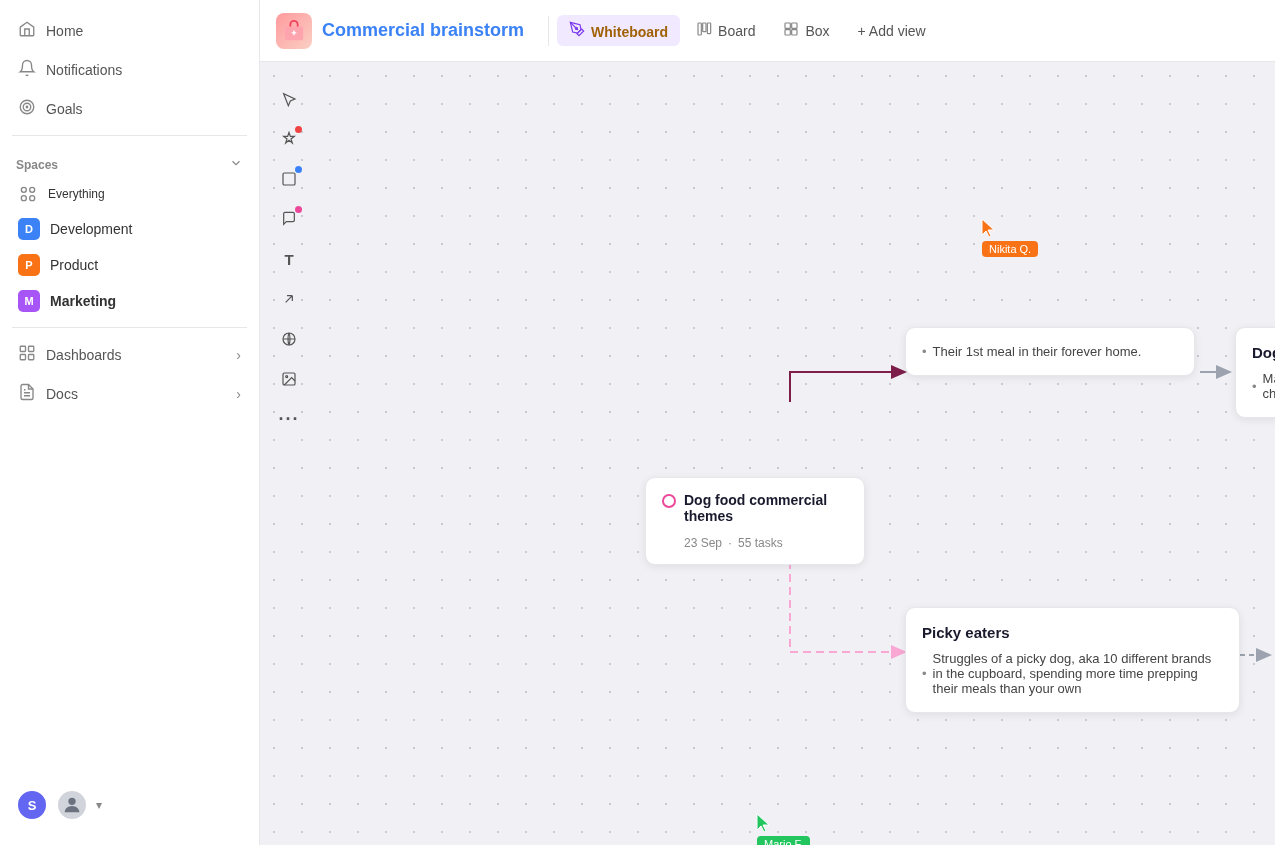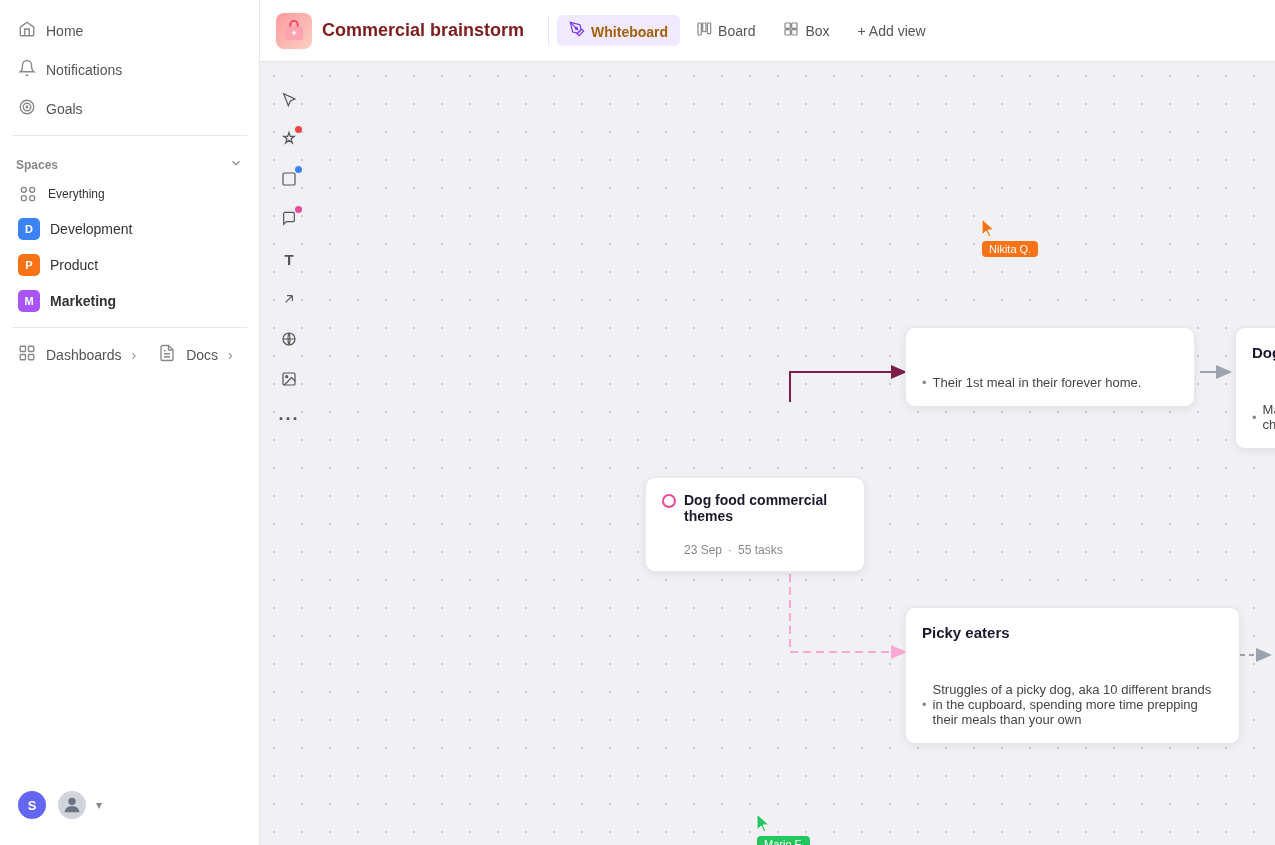--- a/index.html
+++ b/index.html
@@ -94,21 +94,21 @@
     }
 
     .sidebar-divider {
       height: 1px;
       background: #e5e7eb;
       margin: 8px 12px;
     }
 
     .sidebar-bottom-section {
       display: flex;
-      flex-direction: row;
+      flex-direction: column;
       gap: 2px;
       padding: 0 8px;
     }
 
     .sidebar-footer {
       margin-top: auto;
       padding: 12px 16px;
       display: flex;
       align-items: center;
       gap: 8px;
@@ -158,21 +158,21 @@
       background: linear-gradient(135deg, #ff9a9e, #fad0c4);
       border-radius: 8px;
       display: flex;
       align-items: center;
       justify-content: center;
       font-size: 18px;
     }
     .project-title {
       font-size: 18px;
       font-weight: 600;
-      color: #7f1d1d;
+      color: #3b82f6;
     }
     .header-divider {
       width: 1px;
       height: 30px;
       background: #e5e7eb;
       margin: 0 8px;
     }
     .view-tabs {
       display: flex;
       align-items: center;
@@ -271,21 +271,20 @@
       display: flex;
       flex-direction: column;
       gap: 6px;
     }
     .wb-card-list li {
       font-size: 13px;
       color: #444;
       display: flex;
       align-items: center;
       gap: 6px;
-      margin-top: 31px;
     }
     .wb-card-list li::before {
       content: '•';
       color: #888;
       margin-top: 0;
     }
 
     
     .wb-task-card {
       position: absolute;
@@ -293,21 +292,21 @@
       border-radius: 10px;
       border: 1px solid #e5e7eb;
       padding: 14px 16px;
       box-shadow: 0 2px 8px rgba(0,0,0,0.08);
       width: 220px;
     }
     .task-card-title {
       font-size: 14px;
       font-weight: 600;
       color: #1a1a2e;
-      margin-bottom: 19px;
+      margin-bottom: 12px;
     }
     .task-card-meta {
       font-size: 12px;
       color: #888;
       display: flex;
       align-items: center;
       gap: 6px;
     }
 
     

